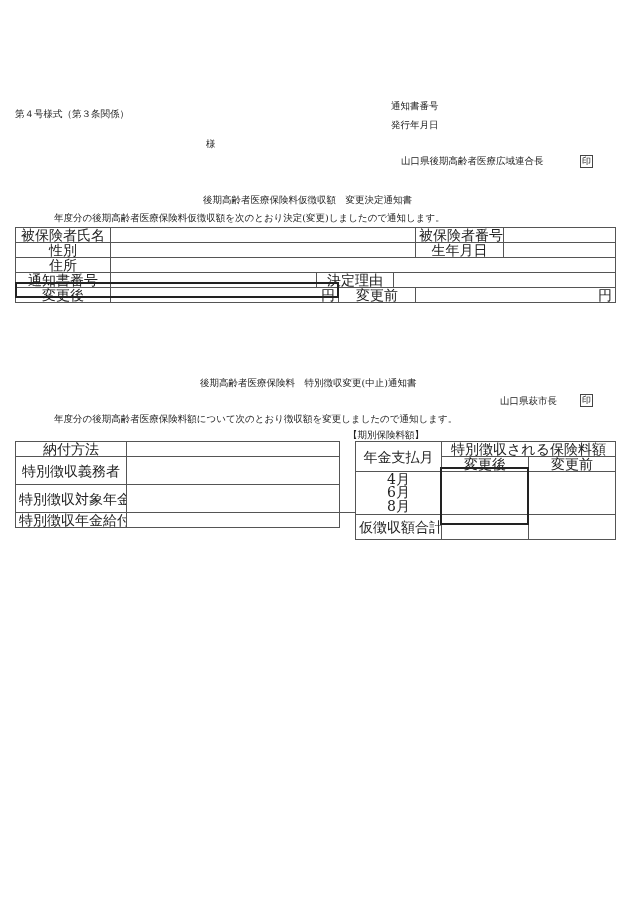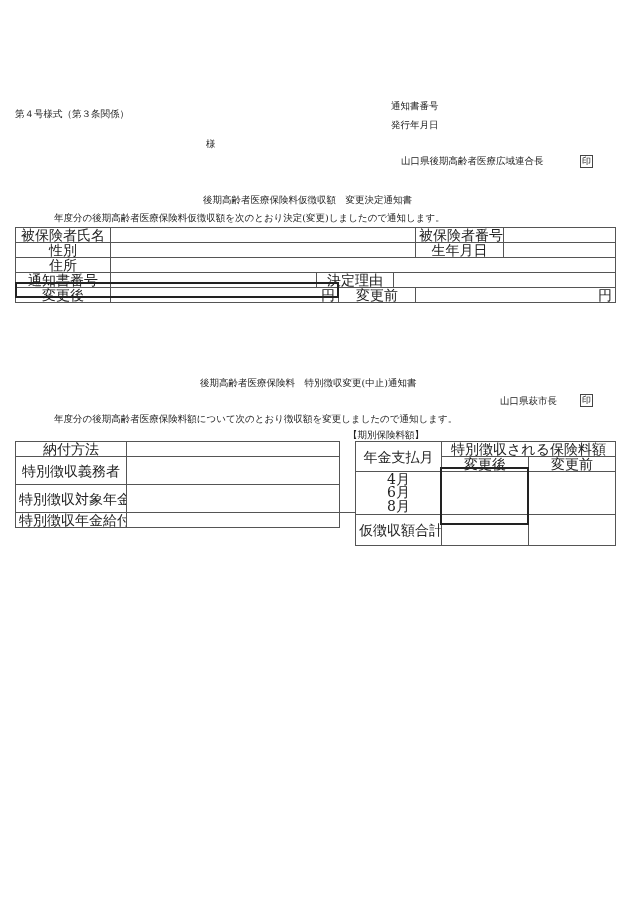--- a/index.html
+++ b/index.html
@@ -118,20 +118,20 @@
   </tr>
   <tr style="height:43px">
     <td style="line-height:13.5px;">
       <div>4月</div>
       <div>6月</div>
       <div>8月</div>
     </td>
     <td class="val"></td>
     <td class="val"></td>
   </tr>
-  <tr style="height:31px">
+  <tr style="height:25px">
     <td>仮徴収額合計</td>
     <td class="val"></td>
     <td class="val"></td>
   </tr>
 </tbody>
   </table>
 <div class="thickbox" style="left:440px;top:467px;width:89px;height:58px;"></div>
 
 </body></html>

